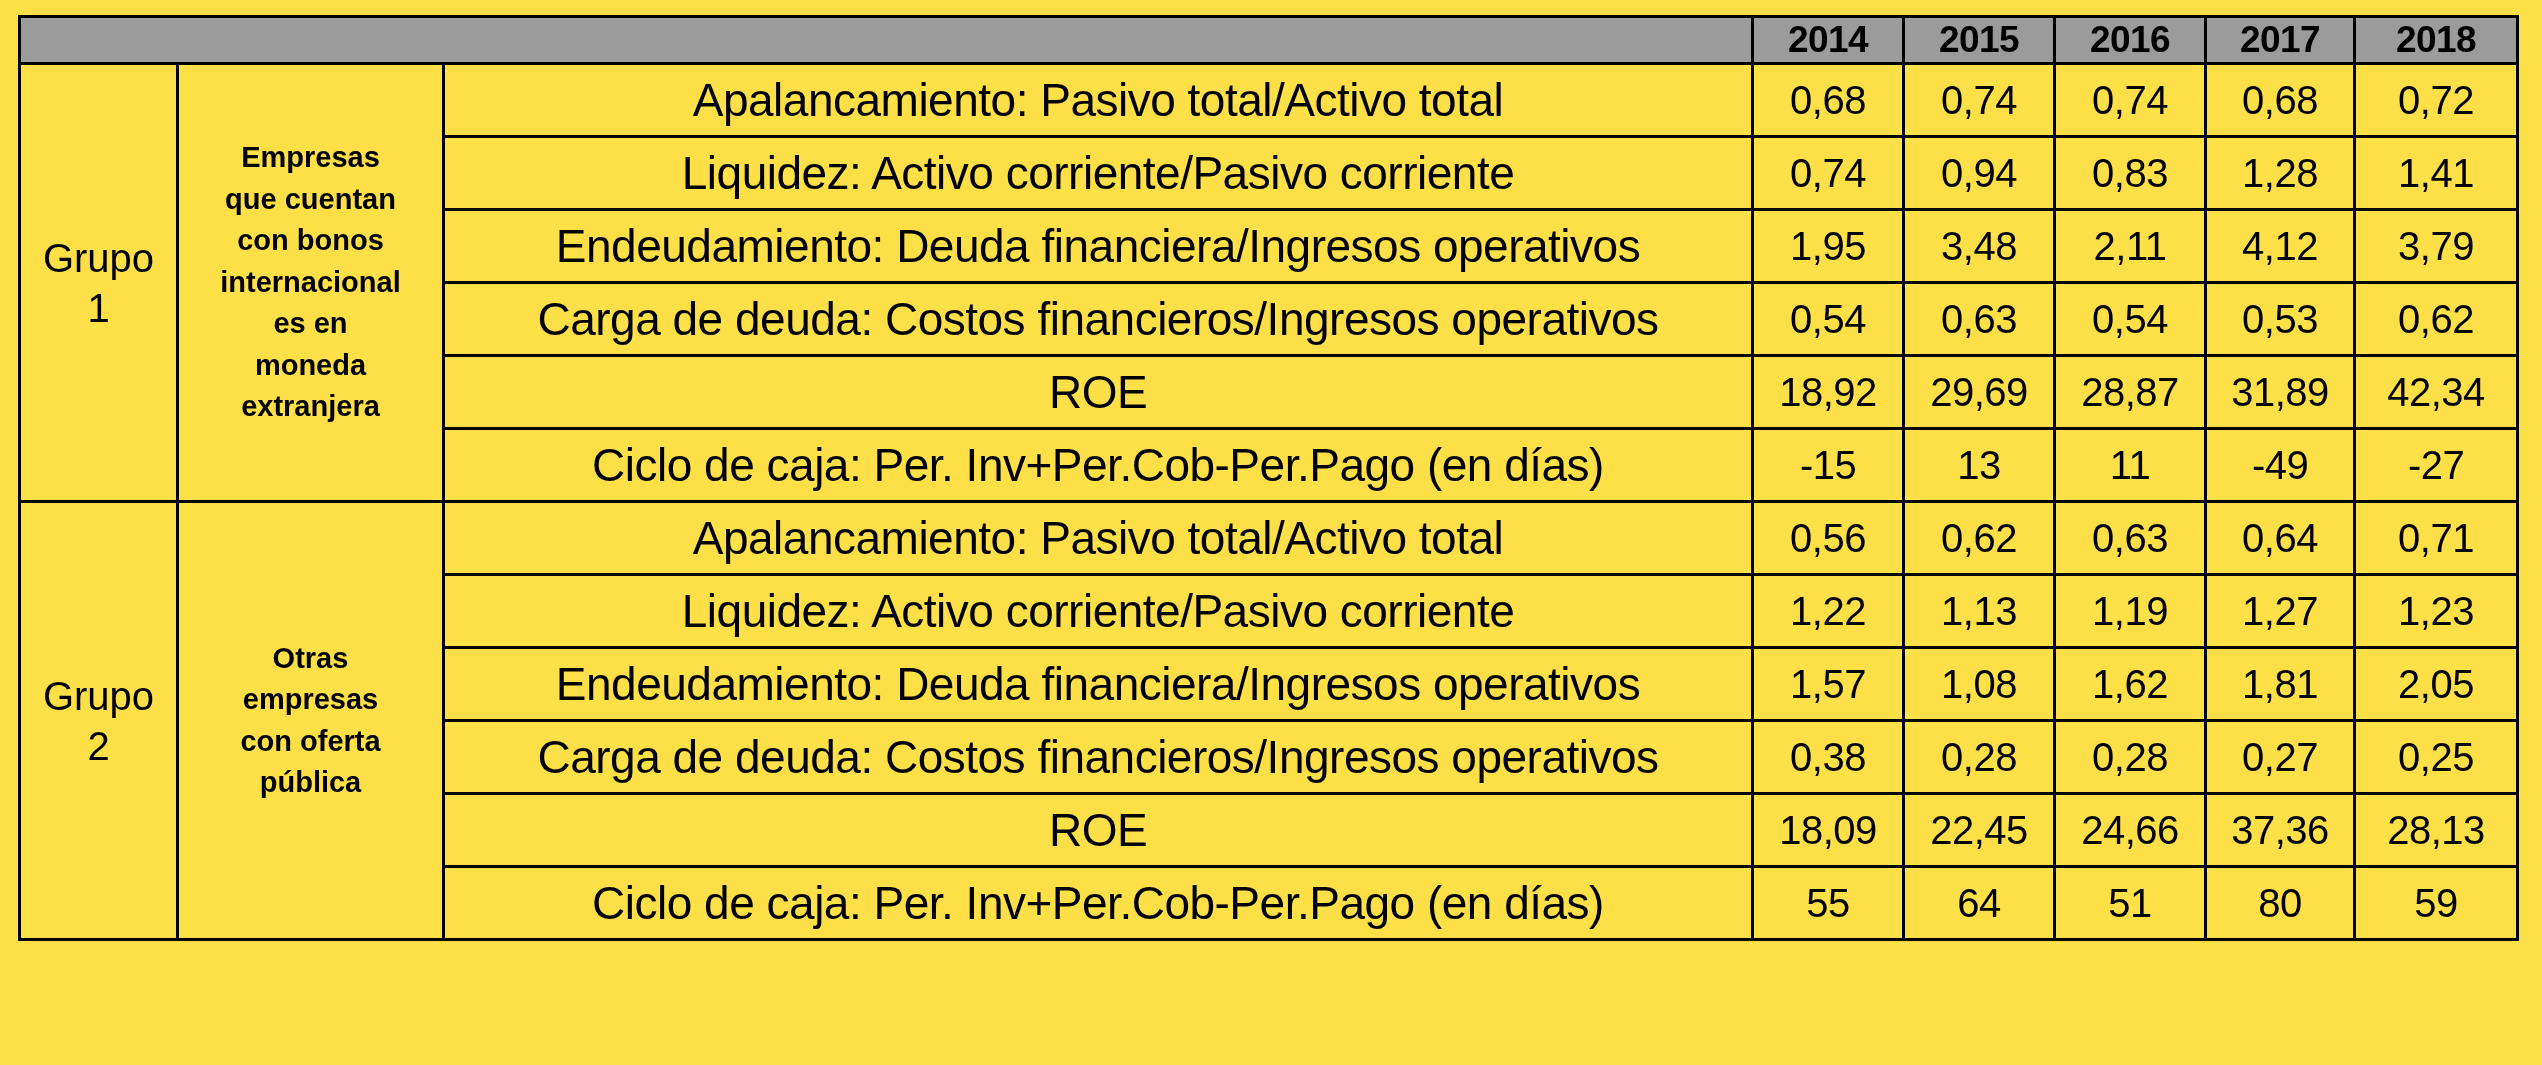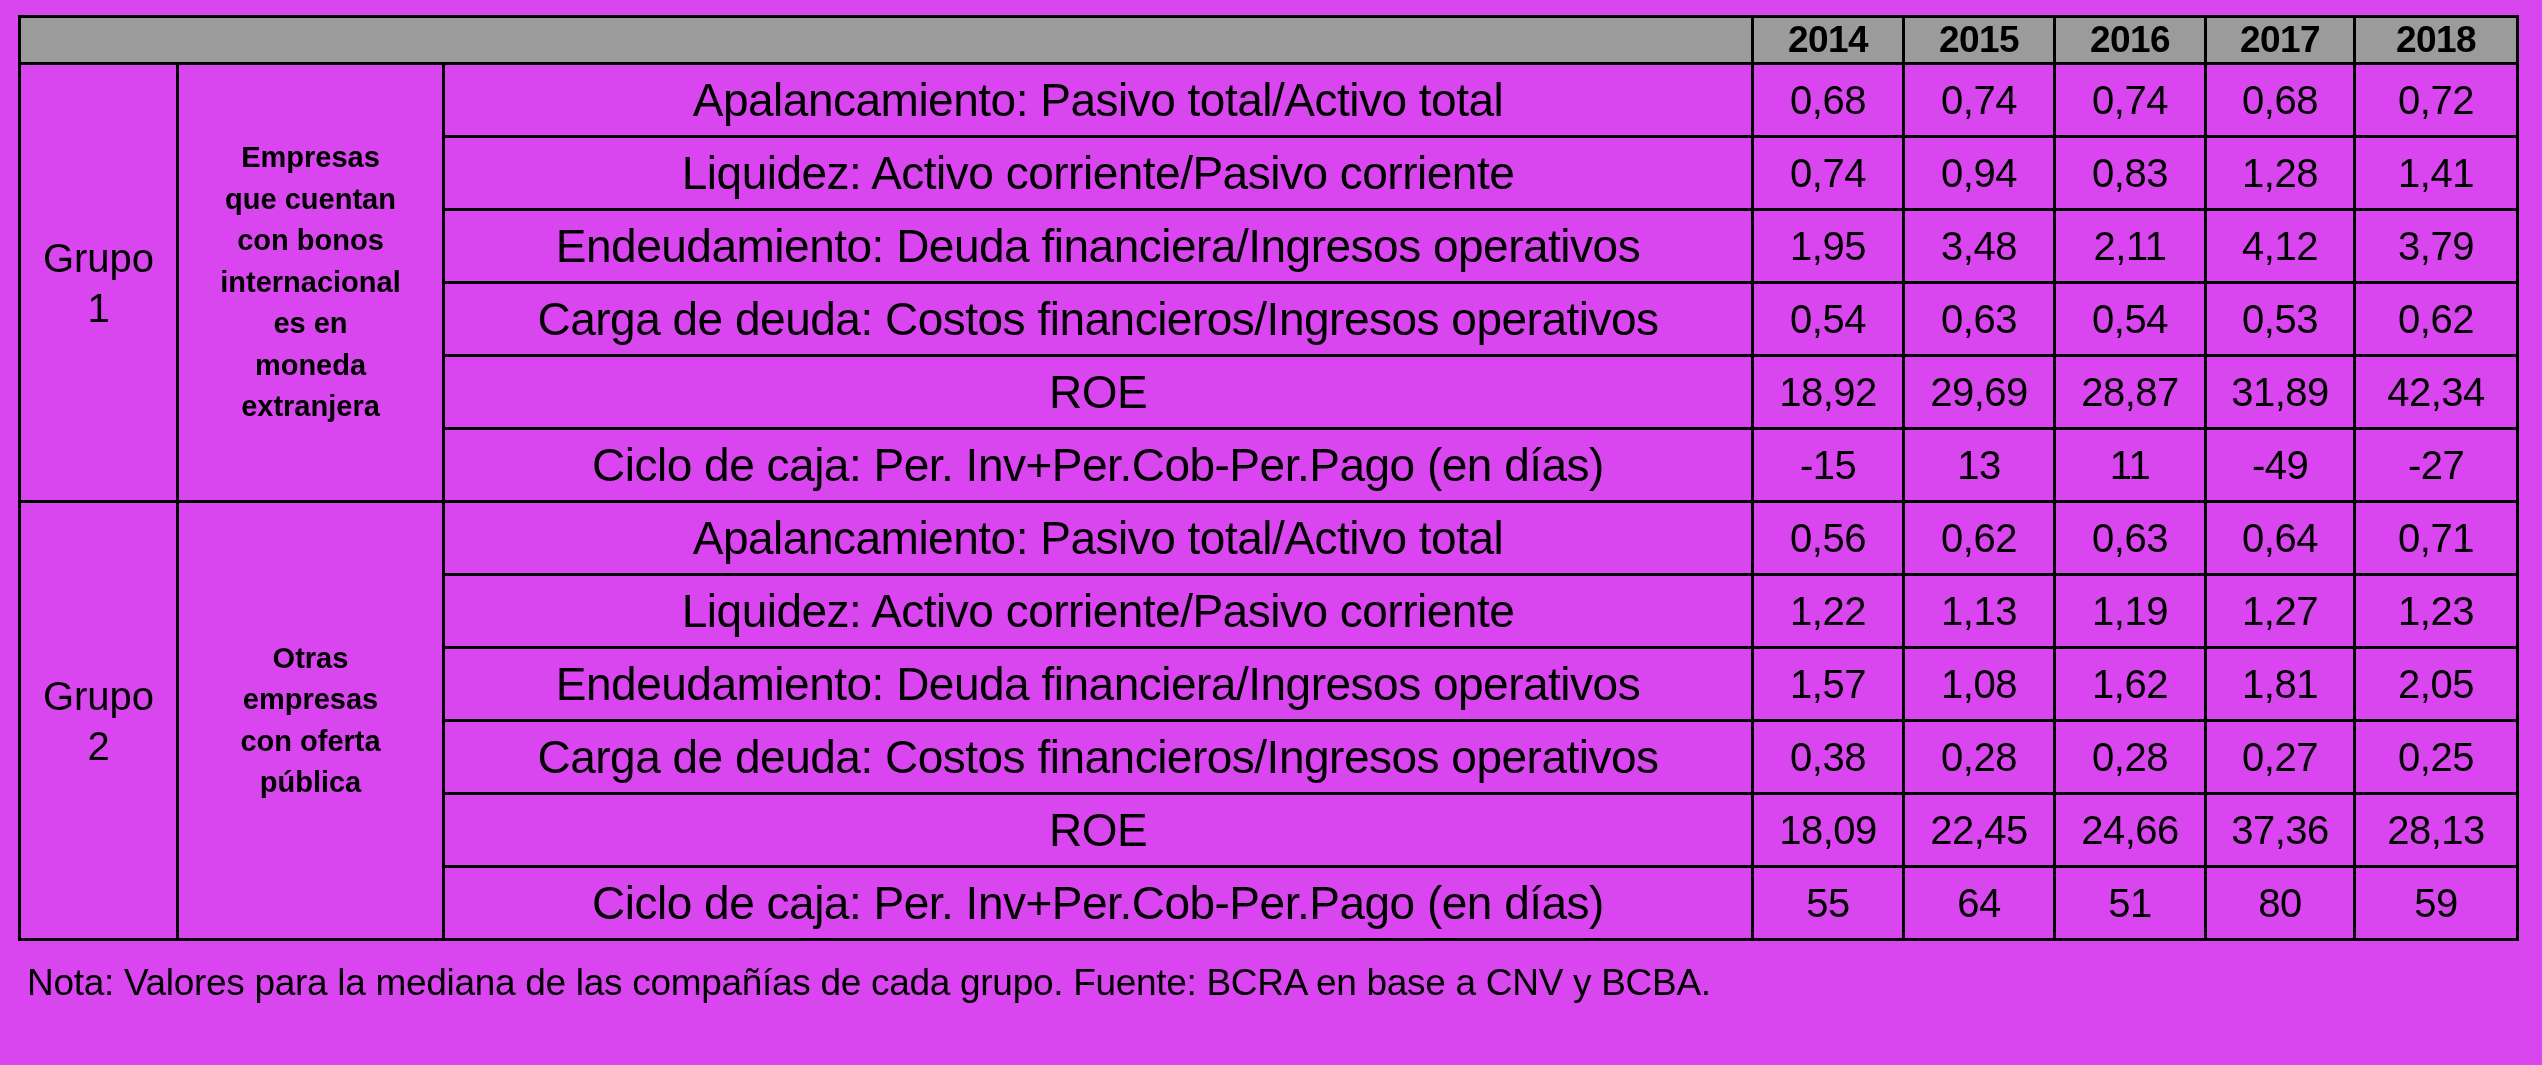--- a/index.html
+++ b/index.html
@@ -1,20 +1,20 @@
 <!DOCTYPE html>
 <html><head>
 <meta charset="utf-8">
 <style>
   html, body { margin: 0; padding: 0; background: #ffffff; }
   .page {
     position: relative;
     width: 2542px;
     height: 1065px;
-    background: #d946ef;
+    background: #fde047;
     color: #000000;
     font-family: "Liberation Sans", sans-serif;
     overflow: hidden;
   }
   table.fin-table {
     position: absolute;
     left: 18px;
     top: 15px;
     border-collapse: collapse;
     table-layout: fixed;
@@ -199,14 +199,13 @@
       <td class="indicator-cell">Ciclo de caja: Per. Inv+Per.Cob-Per.Pago (en días)</td>
       <td class="value-cell">55</td>
       <td class="value-cell">64</td>
       <td class="value-cell">51</td>
       <td class="value-cell">80</td>
       <td class="value-cell">59</td>
     </tr>
   </tbody>
     </table>
 
-  <p class="note">Nota: Valores para la mediana de las compañías de cada grupo. Fuente: BCRA en base a CNV y BCBA.</p>
 </div>
 
 </body></html>

